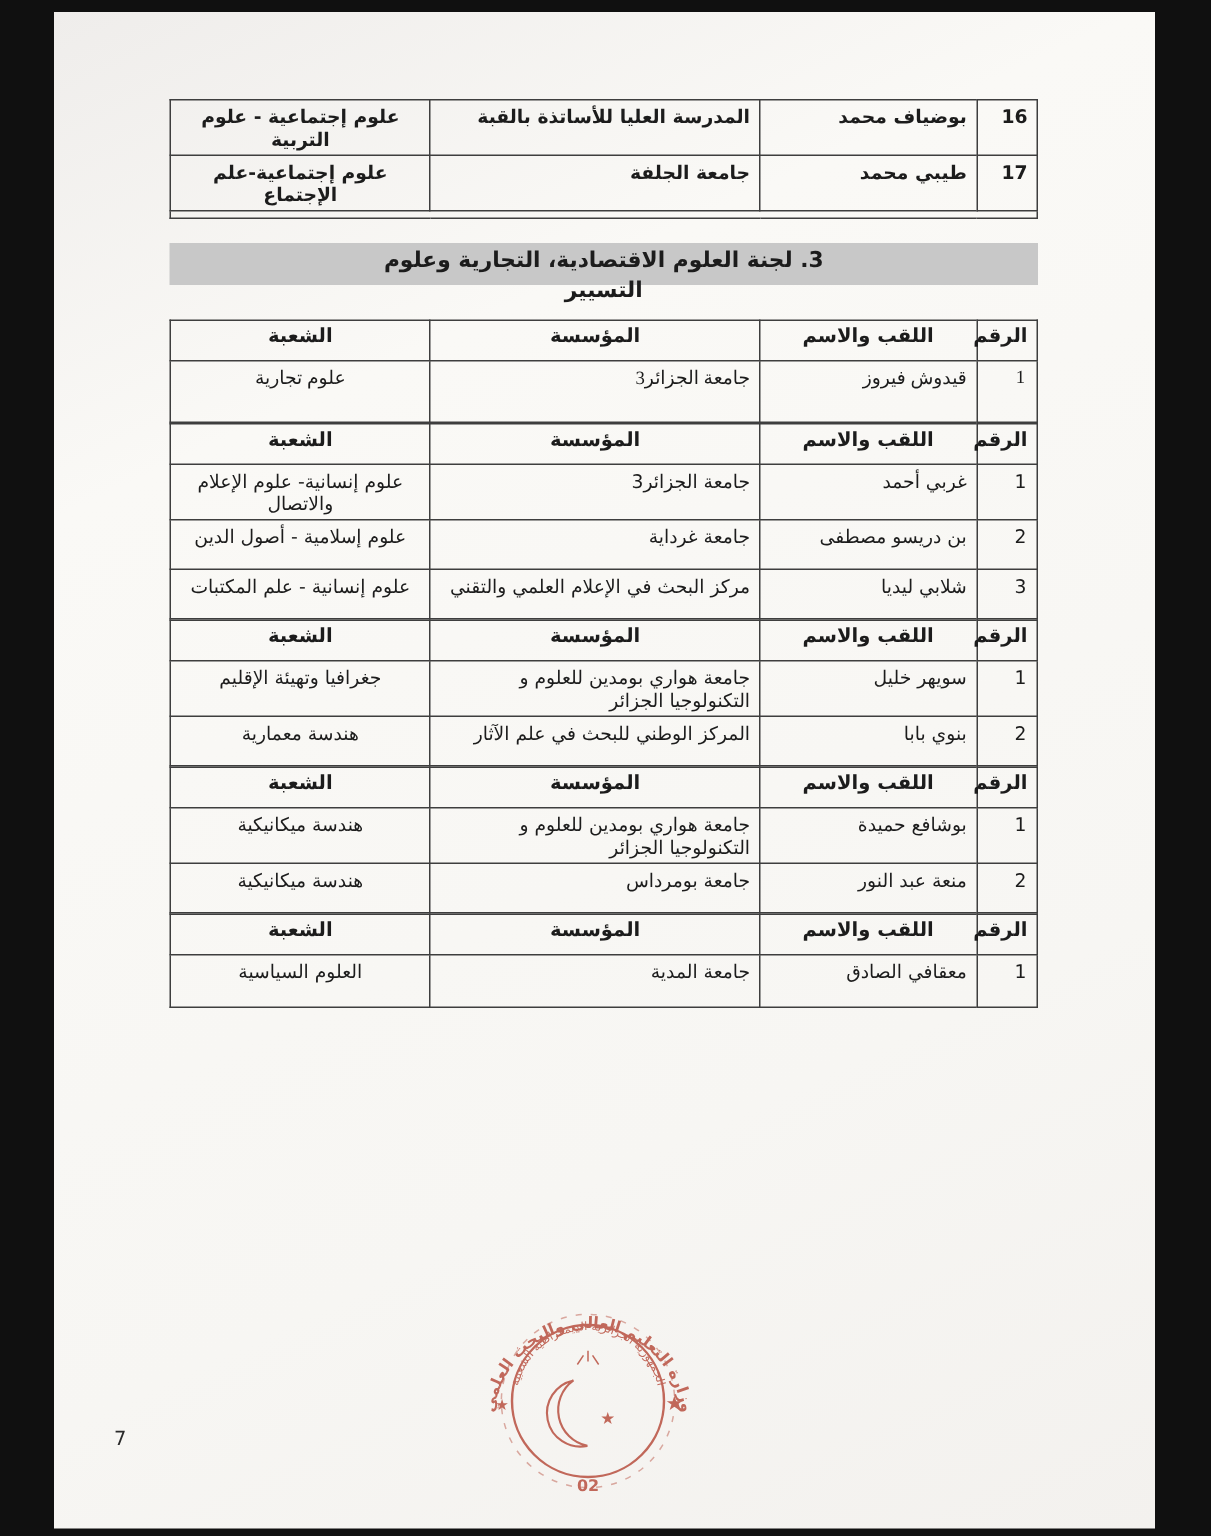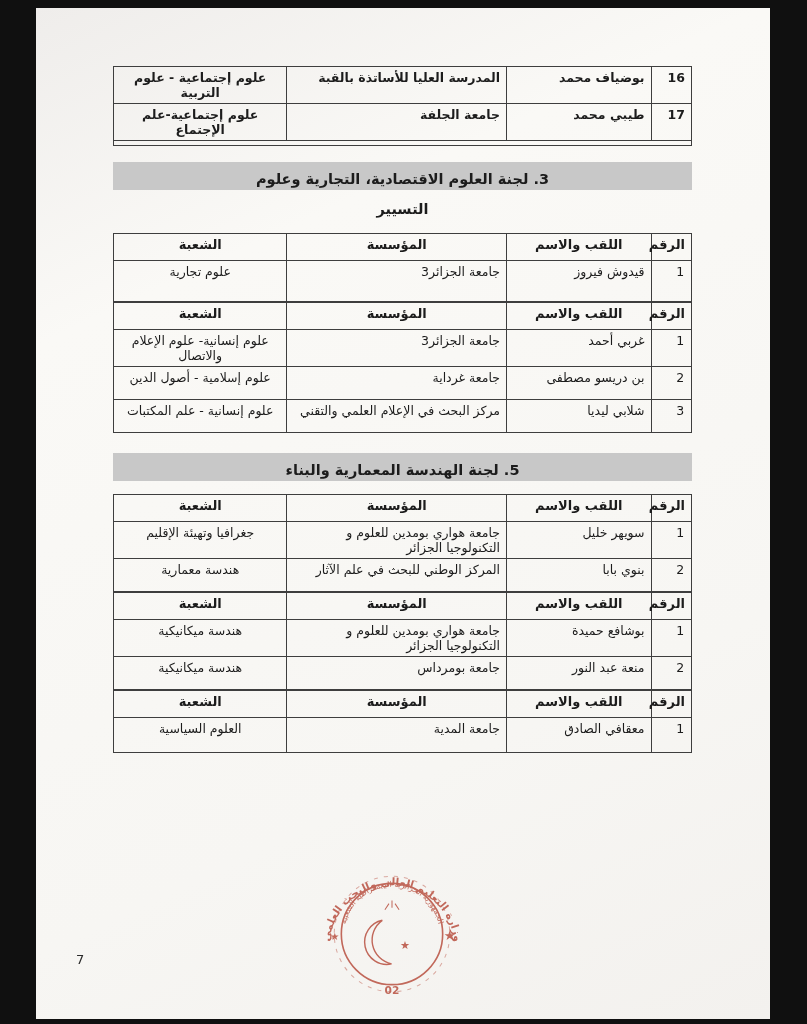--- a/index.html
+++ b/index.html
@@ -12,25 +12,25 @@
   .tbl{width:100%;border-collapse:collapse;table-layout:fixed;font-size:12.5px;}
   .tbl th,.tbl td{border:1px solid #3e3e3e;vertical-align:top;}
   .tbl th{font-weight:bold;font-size:13px;text-align:center;padding:3px 6px 8px;}
   .tbl td{padding:3px 6px;height:26px;}
   .c-num{width:7%;}.c-name{width:25%;}.c-inst{width:38%;}.c-branch{width:30%;}
   td.col-num{text-align:center;padding-left:24px;}
   td.col-name{text-align:start;}
   td.col-institution{text-align:start;}
   td.col-branch{text-align:center;}
   .cont-table td{height:18px;font-weight:bold;}
-  .t3 tbody td{height:34px;}
+  .t3 tbody td{height:34px;font-family:Liberation Serif, serif;}
   .t7 tbody td{height:28px;}
   .sliver td{height:4px !important;padding:0 !important;}
   
-  .section-title{font-weight:bold;font-size:14.5px;text-align:center;line-height:30px;
+  .section-title{font-weight:bold;font-size:14.5px;text-align:center;line-height:20px;
       padding-top:2px;margin-bottom:9px;white-space:pre-line;
       background:linear-gradient(to bottom,#c8c8c8 0,#c8c8c8 28px,rgba(200,200,200,0) 28px);}
   .mt-a{margin-top:16px;}.mt-b{margin-top:12px;}.mt-c{margin-top:20px;}
   .mt-d{margin-top:34px;}.mt-e{margin-top:24px;}
   
   .pageno{position:absolute;left:40px;top:944px;font-size:13px;color:#2a2a2a;}
   
   .stamp{position:absolute;left:280px;top:850px;width:152px;height:152px;
          color:#b64a3a;opacity:.82;}
   .stamp text{font-family:"DejaVu Sans", sans-serif;}
@@ -128,21 +128,20 @@
             </tr>
             <tr>
               <td class="col-num">3</td>
               <td class="col-name">شلابي ليديا</td>
               <td class="col-institution">مركز البحث في الإعلام العلمي والتقني</td>
               <td class="col-branch">علوم إنسانية - علم المكتبات</td>
             </tr>
           </tbody>
       </table>
 
-      <div class="section-title mt-c">5. لجنة الهندسة المعمارية والبناء</div>
       <table class="tbl t5">
         <colgroup>
             <col class="c-num">
             <col class="c-name">
             <col class="c-inst">
             <col class="c-branch">
           </colgroup>
         <thead>
             <tr>
           <th>الرقم</th>

